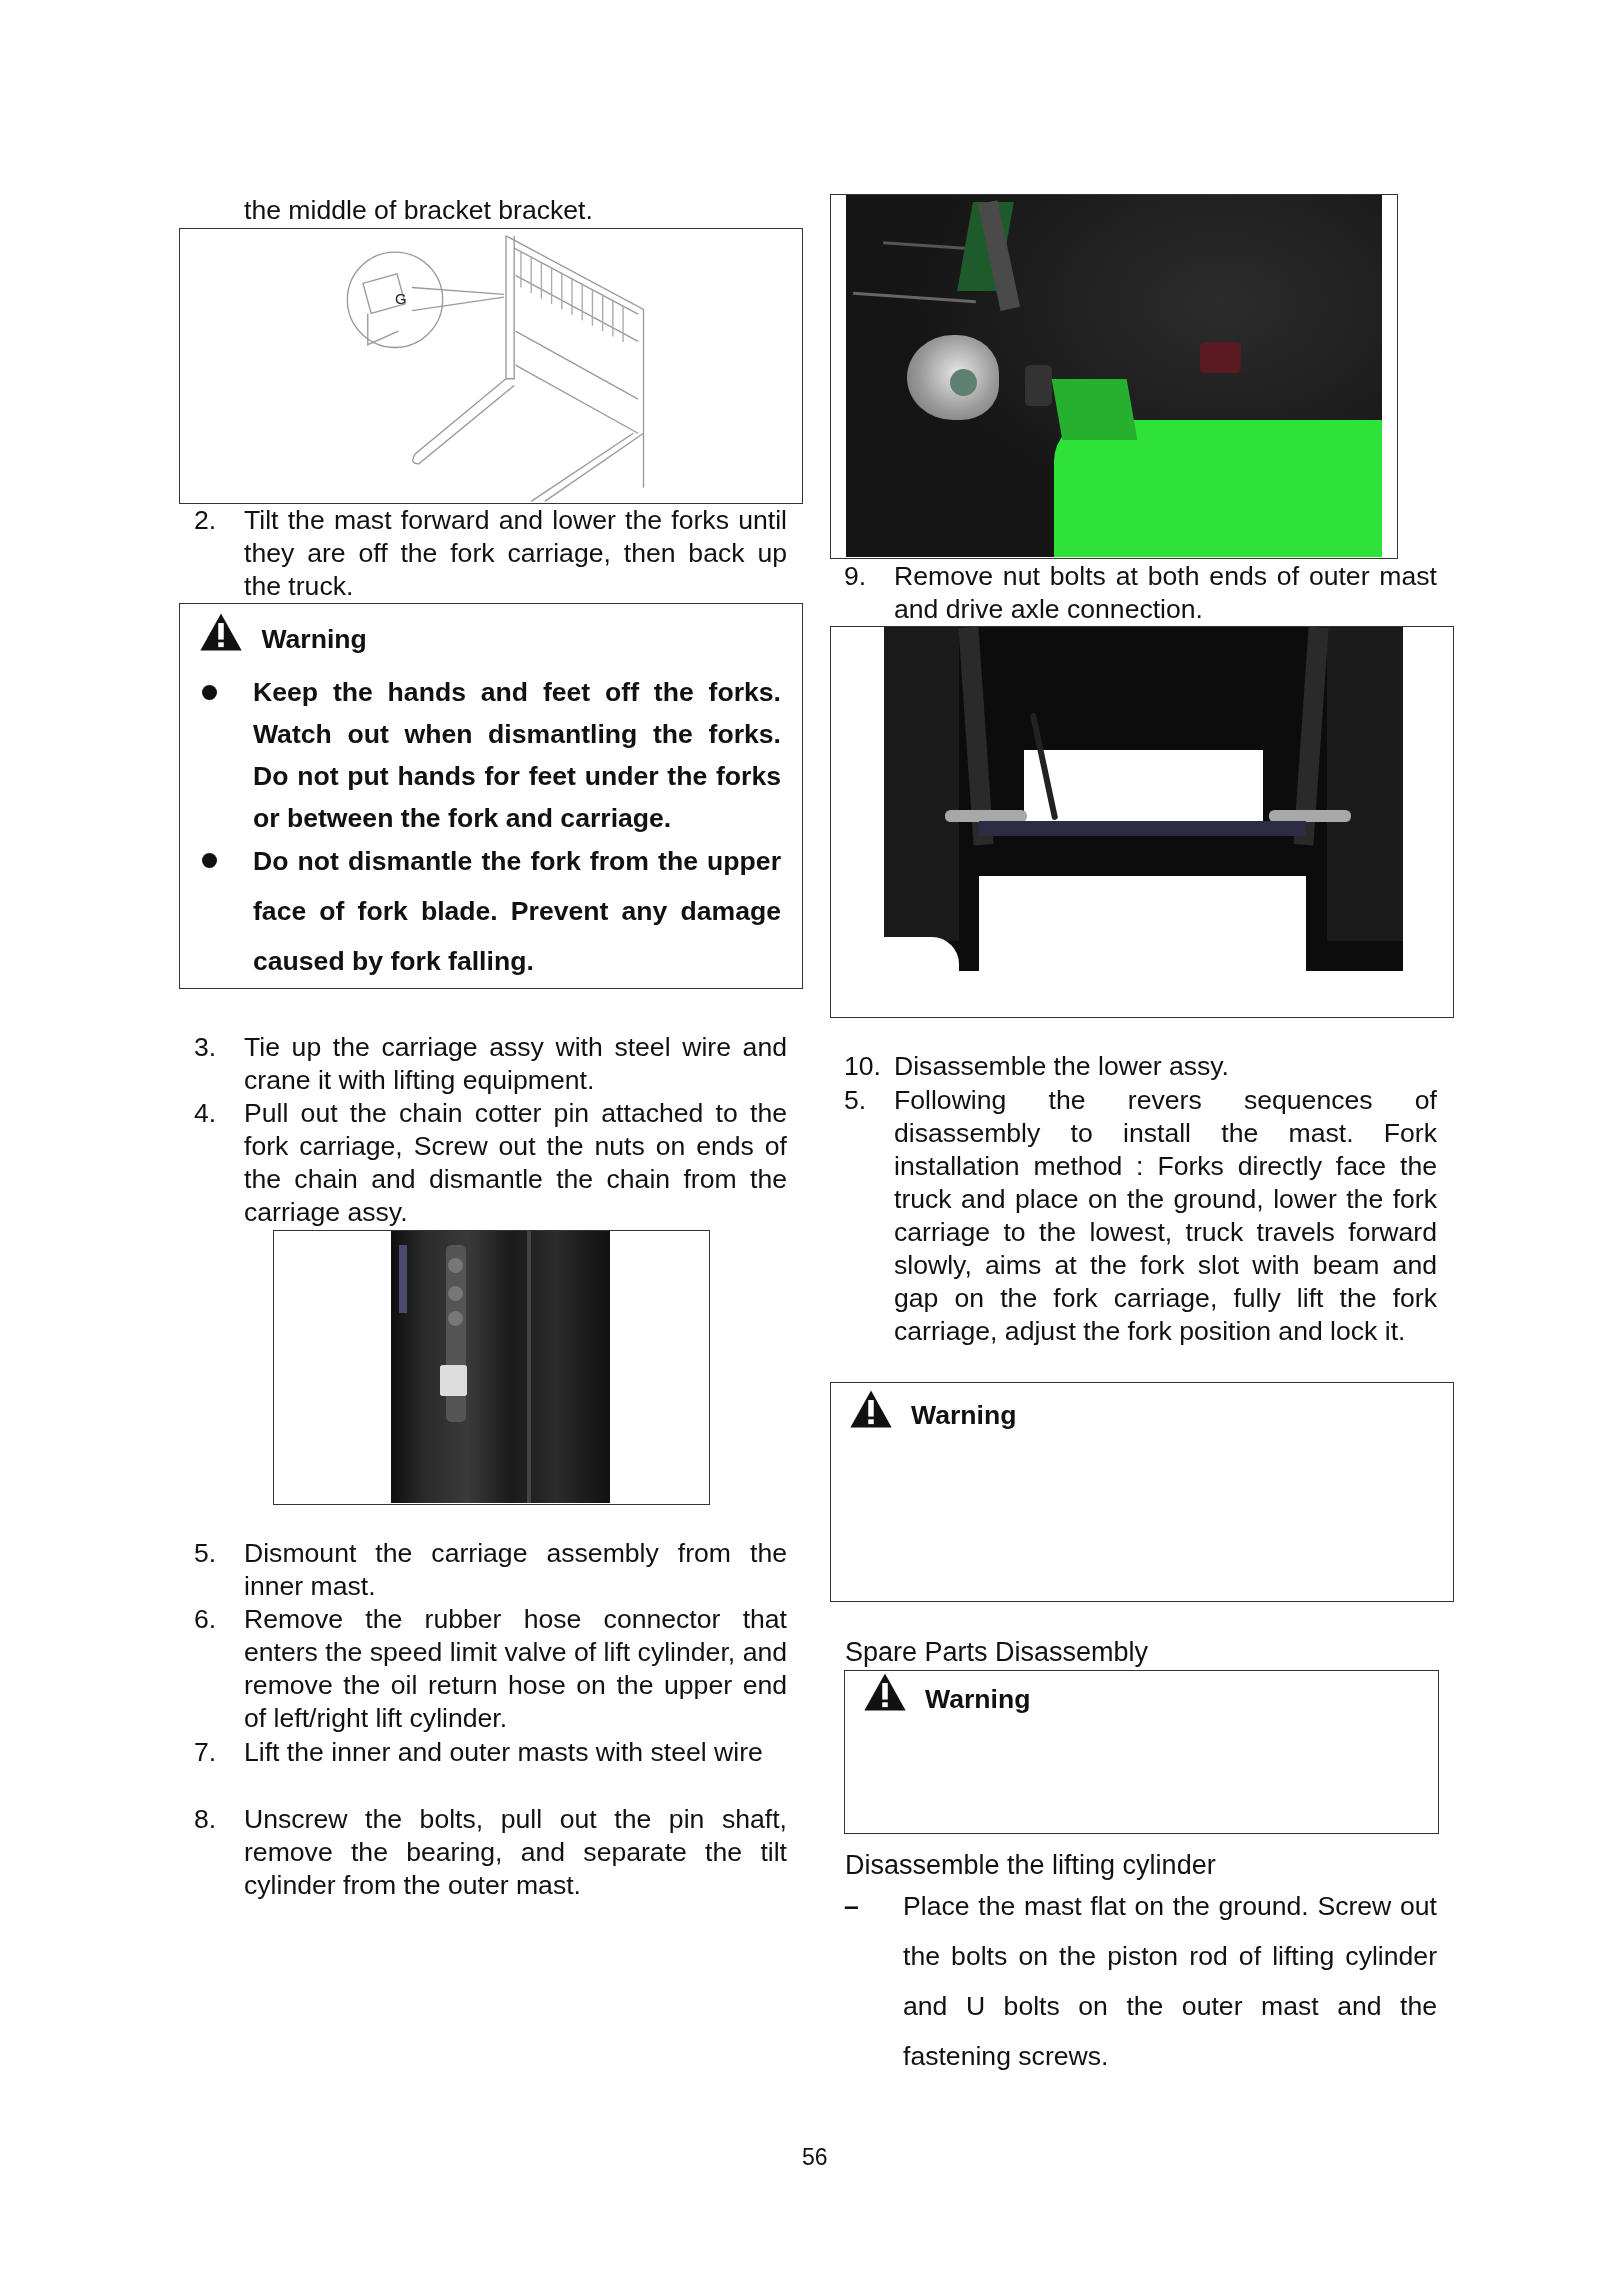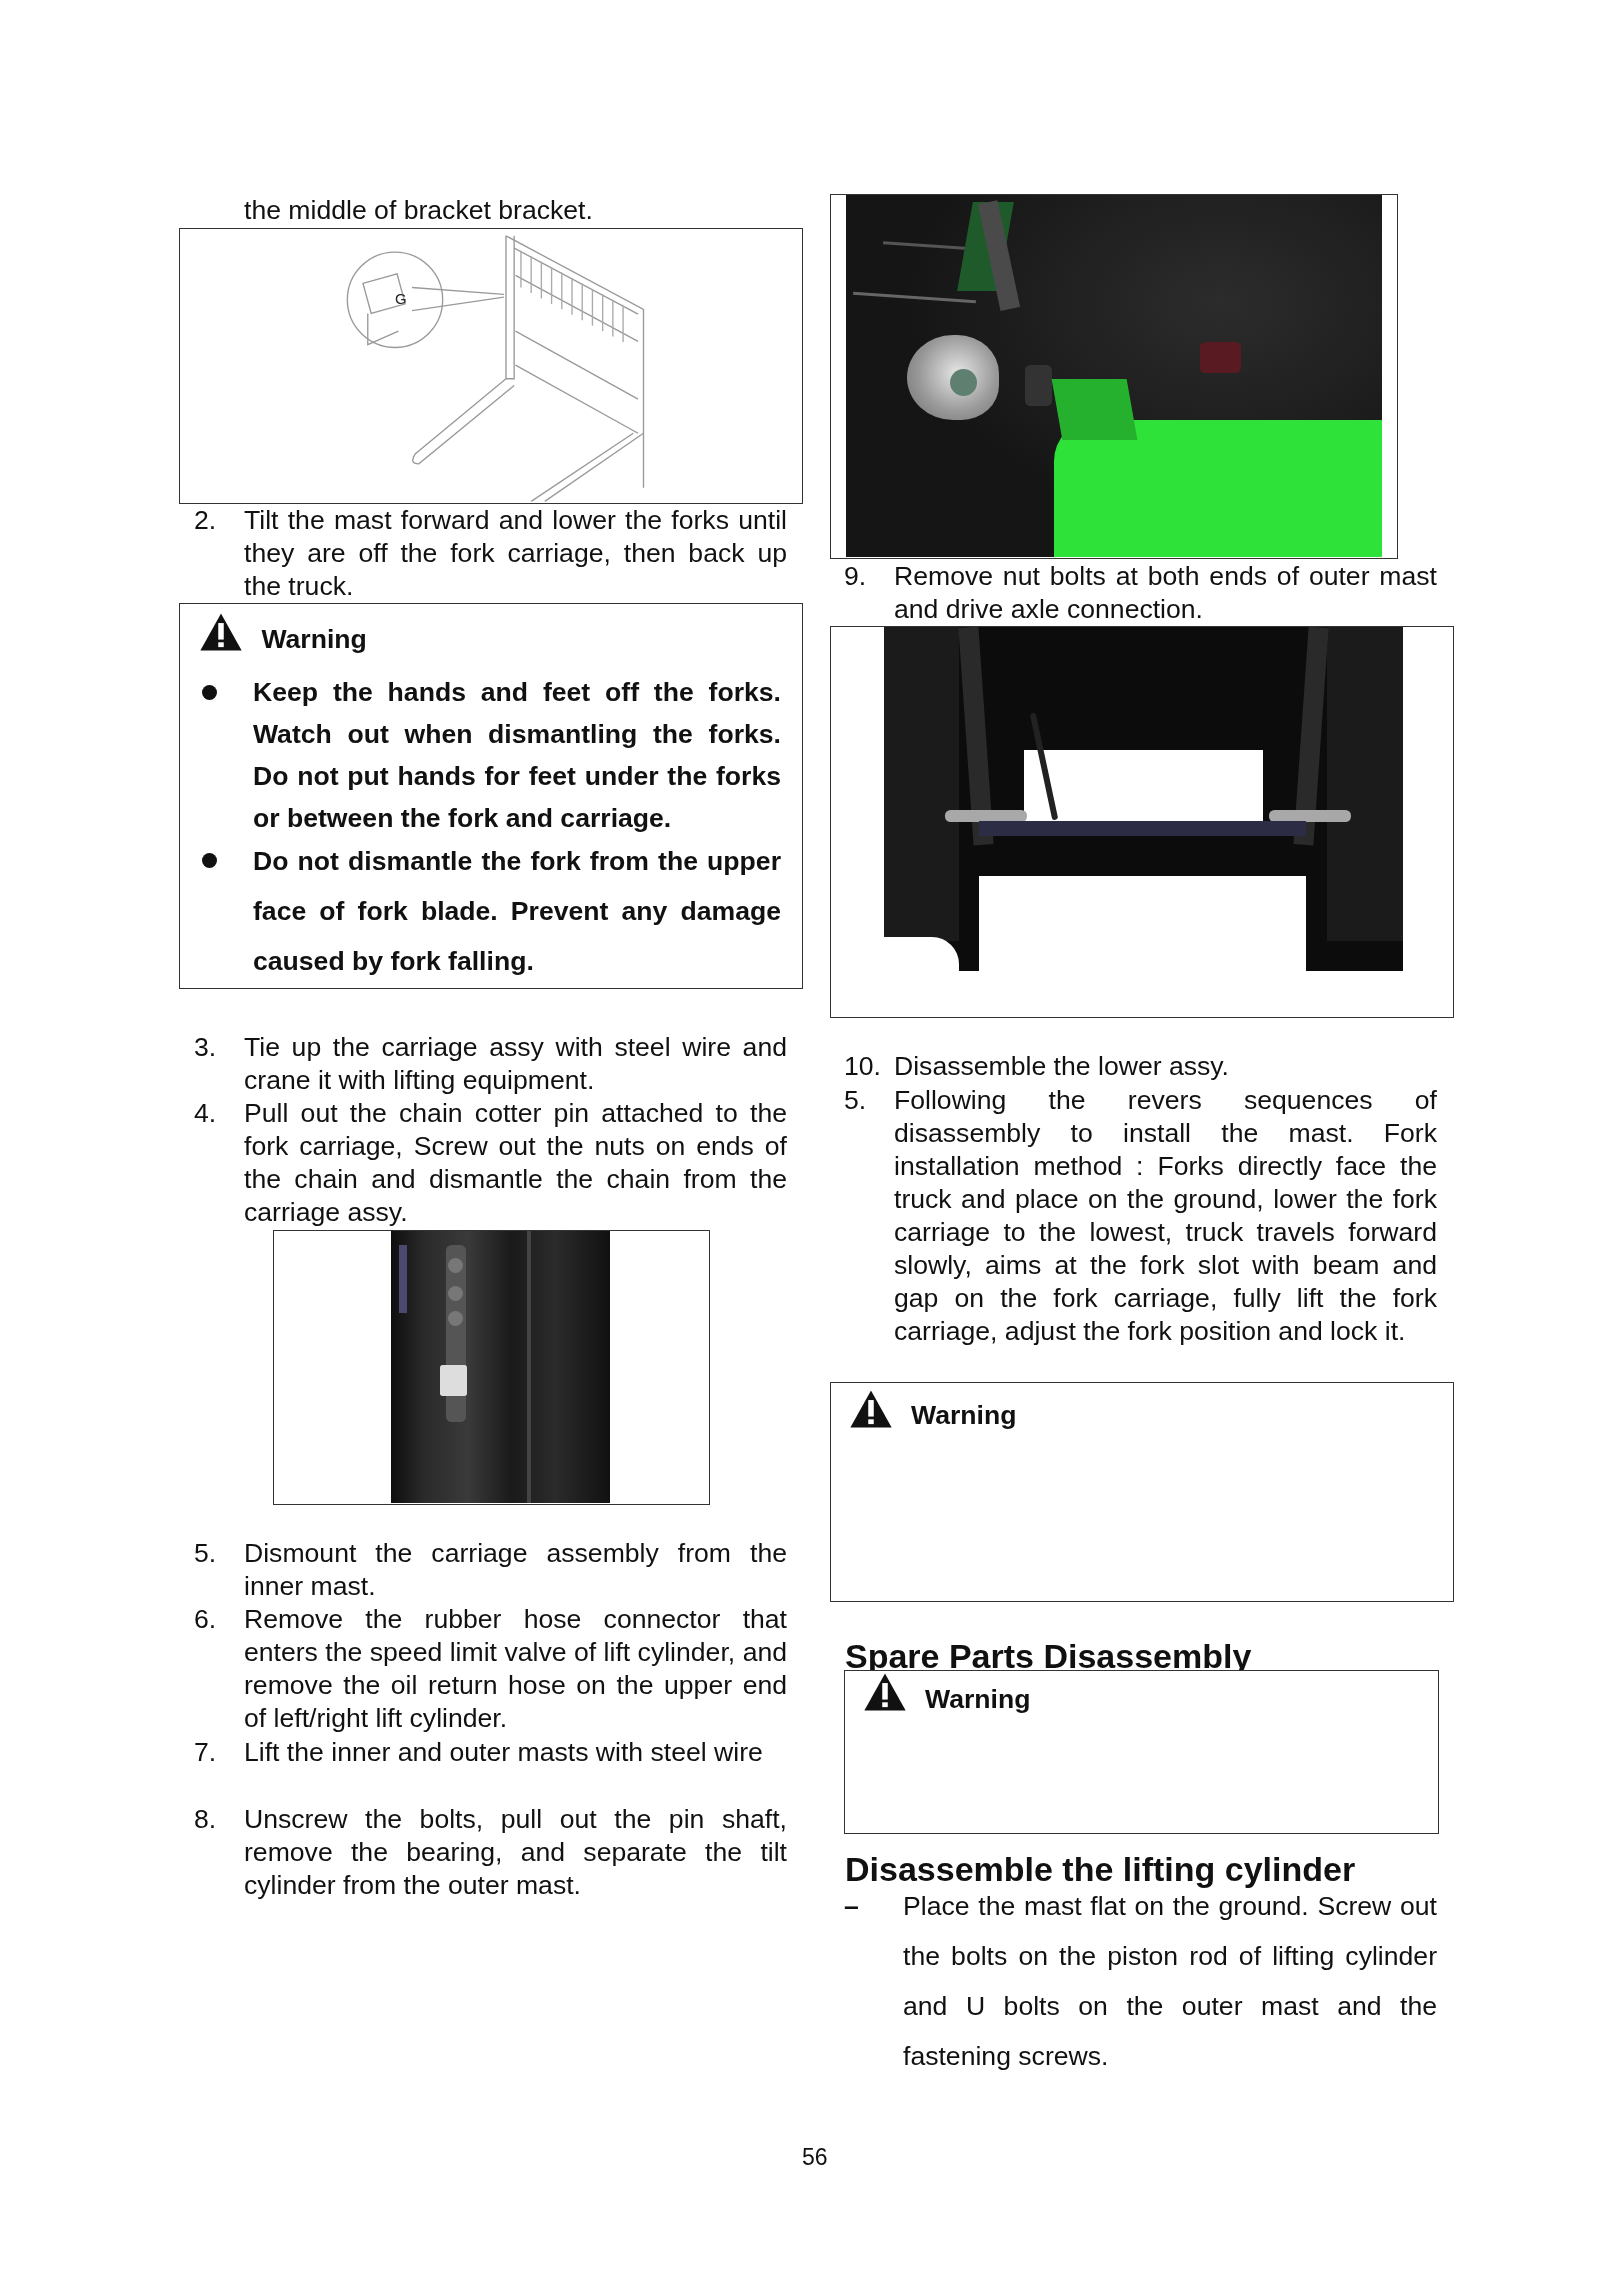--- a/index.html
+++ b/index.html
@@ -10,21 +10,21 @@
   .item .num{position:absolute;left:0;top:0;}
   .item .body{margin-left:50px;text-align:justify;text-align-last:left;}
   .box{position:absolute;border:1.4px solid #333;box-sizing:border-box;background:#fff;}
   .warn-head{display:flex;align-items:flex-end;font-weight:bold;font-size:26.6px;gap:17px;}
   .warn-tri{width:44px;height:40px;}
   .bullet-row{position:relative;font-size:26.6px;}
   .bullet-row .dot{position:absolute;left:0;width:15px;height:15px;border-radius:50%;background:#111;}
   .bullet-row .btext{text-align:justify;text-align-last:left;}
   .bold{font-weight:bold;}
   .photo{position:absolute;overflow:hidden;}
-  .heading{position:absolute;font-weight:bold;font-size:34px;text-align:center;}
+  .heading{position:absolute;font-weight:normal;font-size:27px;text-align:center;}
 </style>
 </head>
 <body>
 
 <div class="abs txt" style="left:244px;top:194px;width:559px;">the middle of bracket bracket.</div>
 
 <div class="box" style="left:179px;top:228px;width:624px;height:276px;">
   <svg width="622" height="273" viewBox="0 0 912 401">
     <g fill="none" stroke="#9a9a9a" stroke-width="2">
       <ellipse cx="315" cy="104" rx="70" ry="70"></ellipse>

